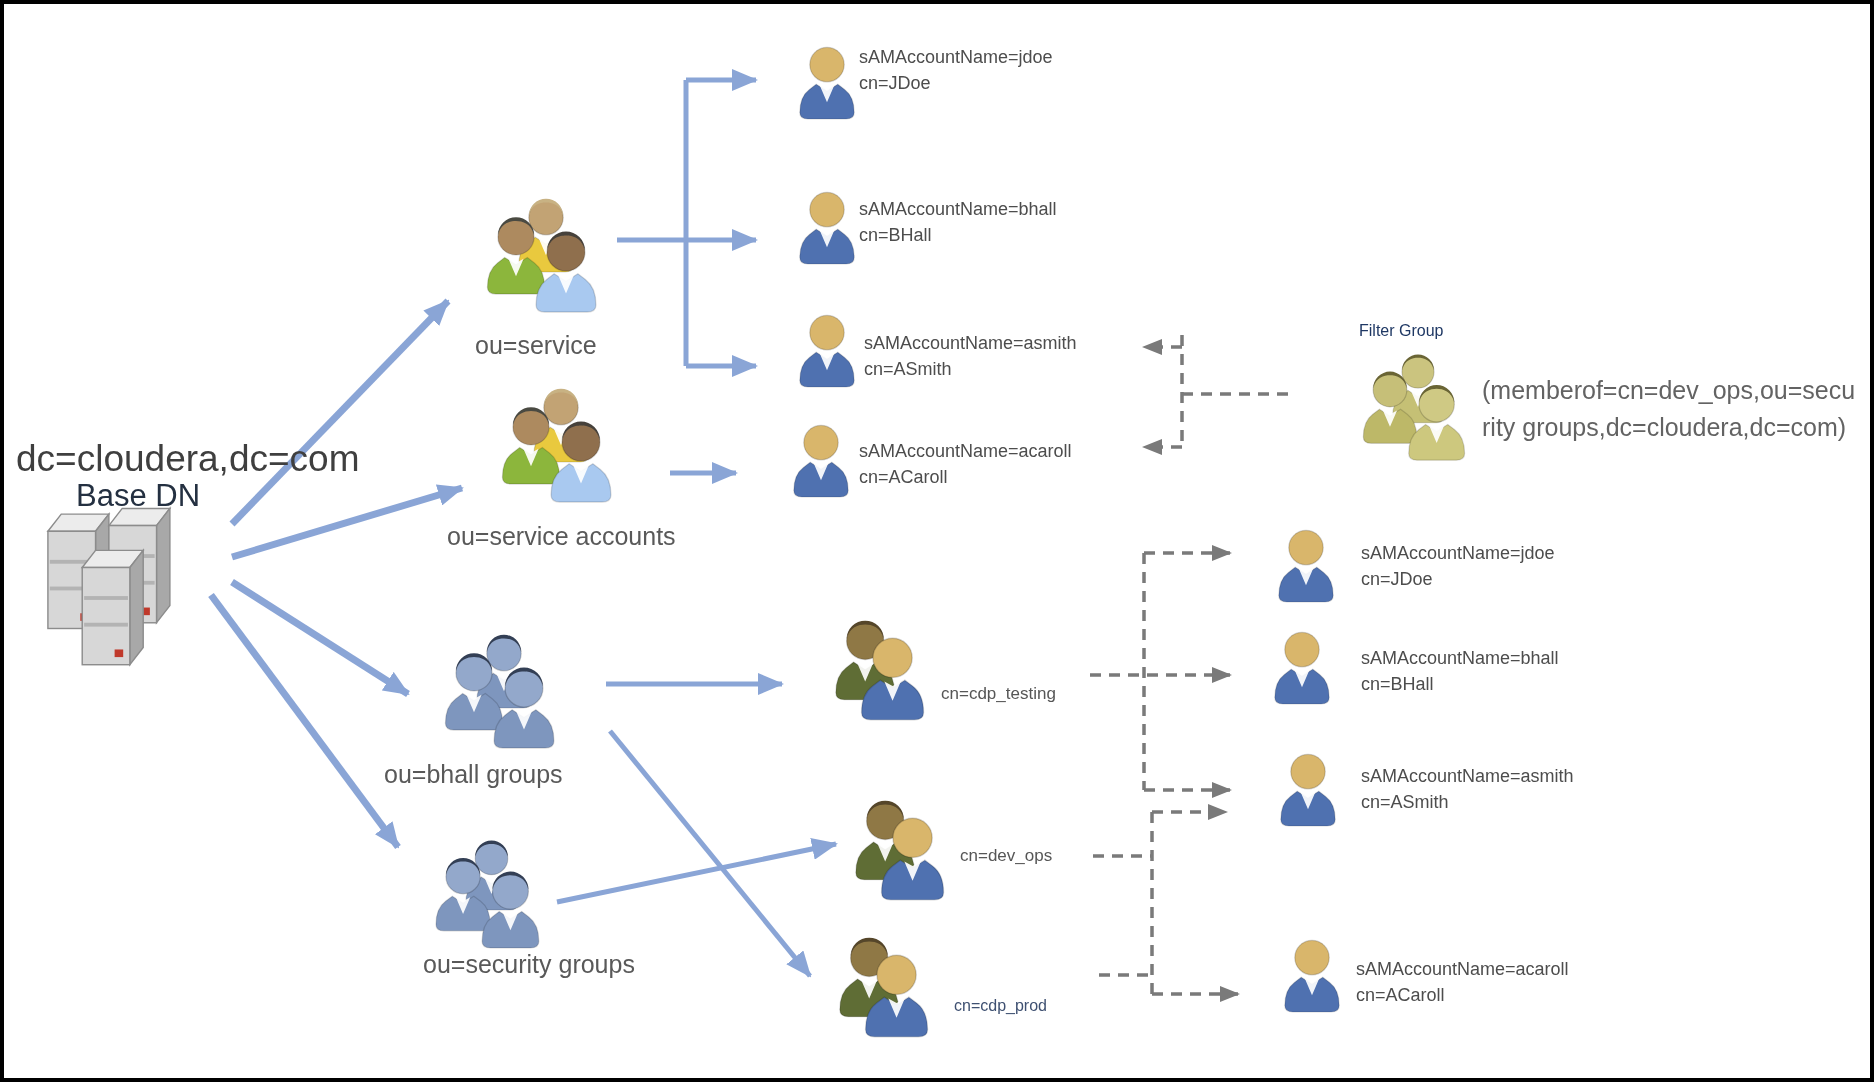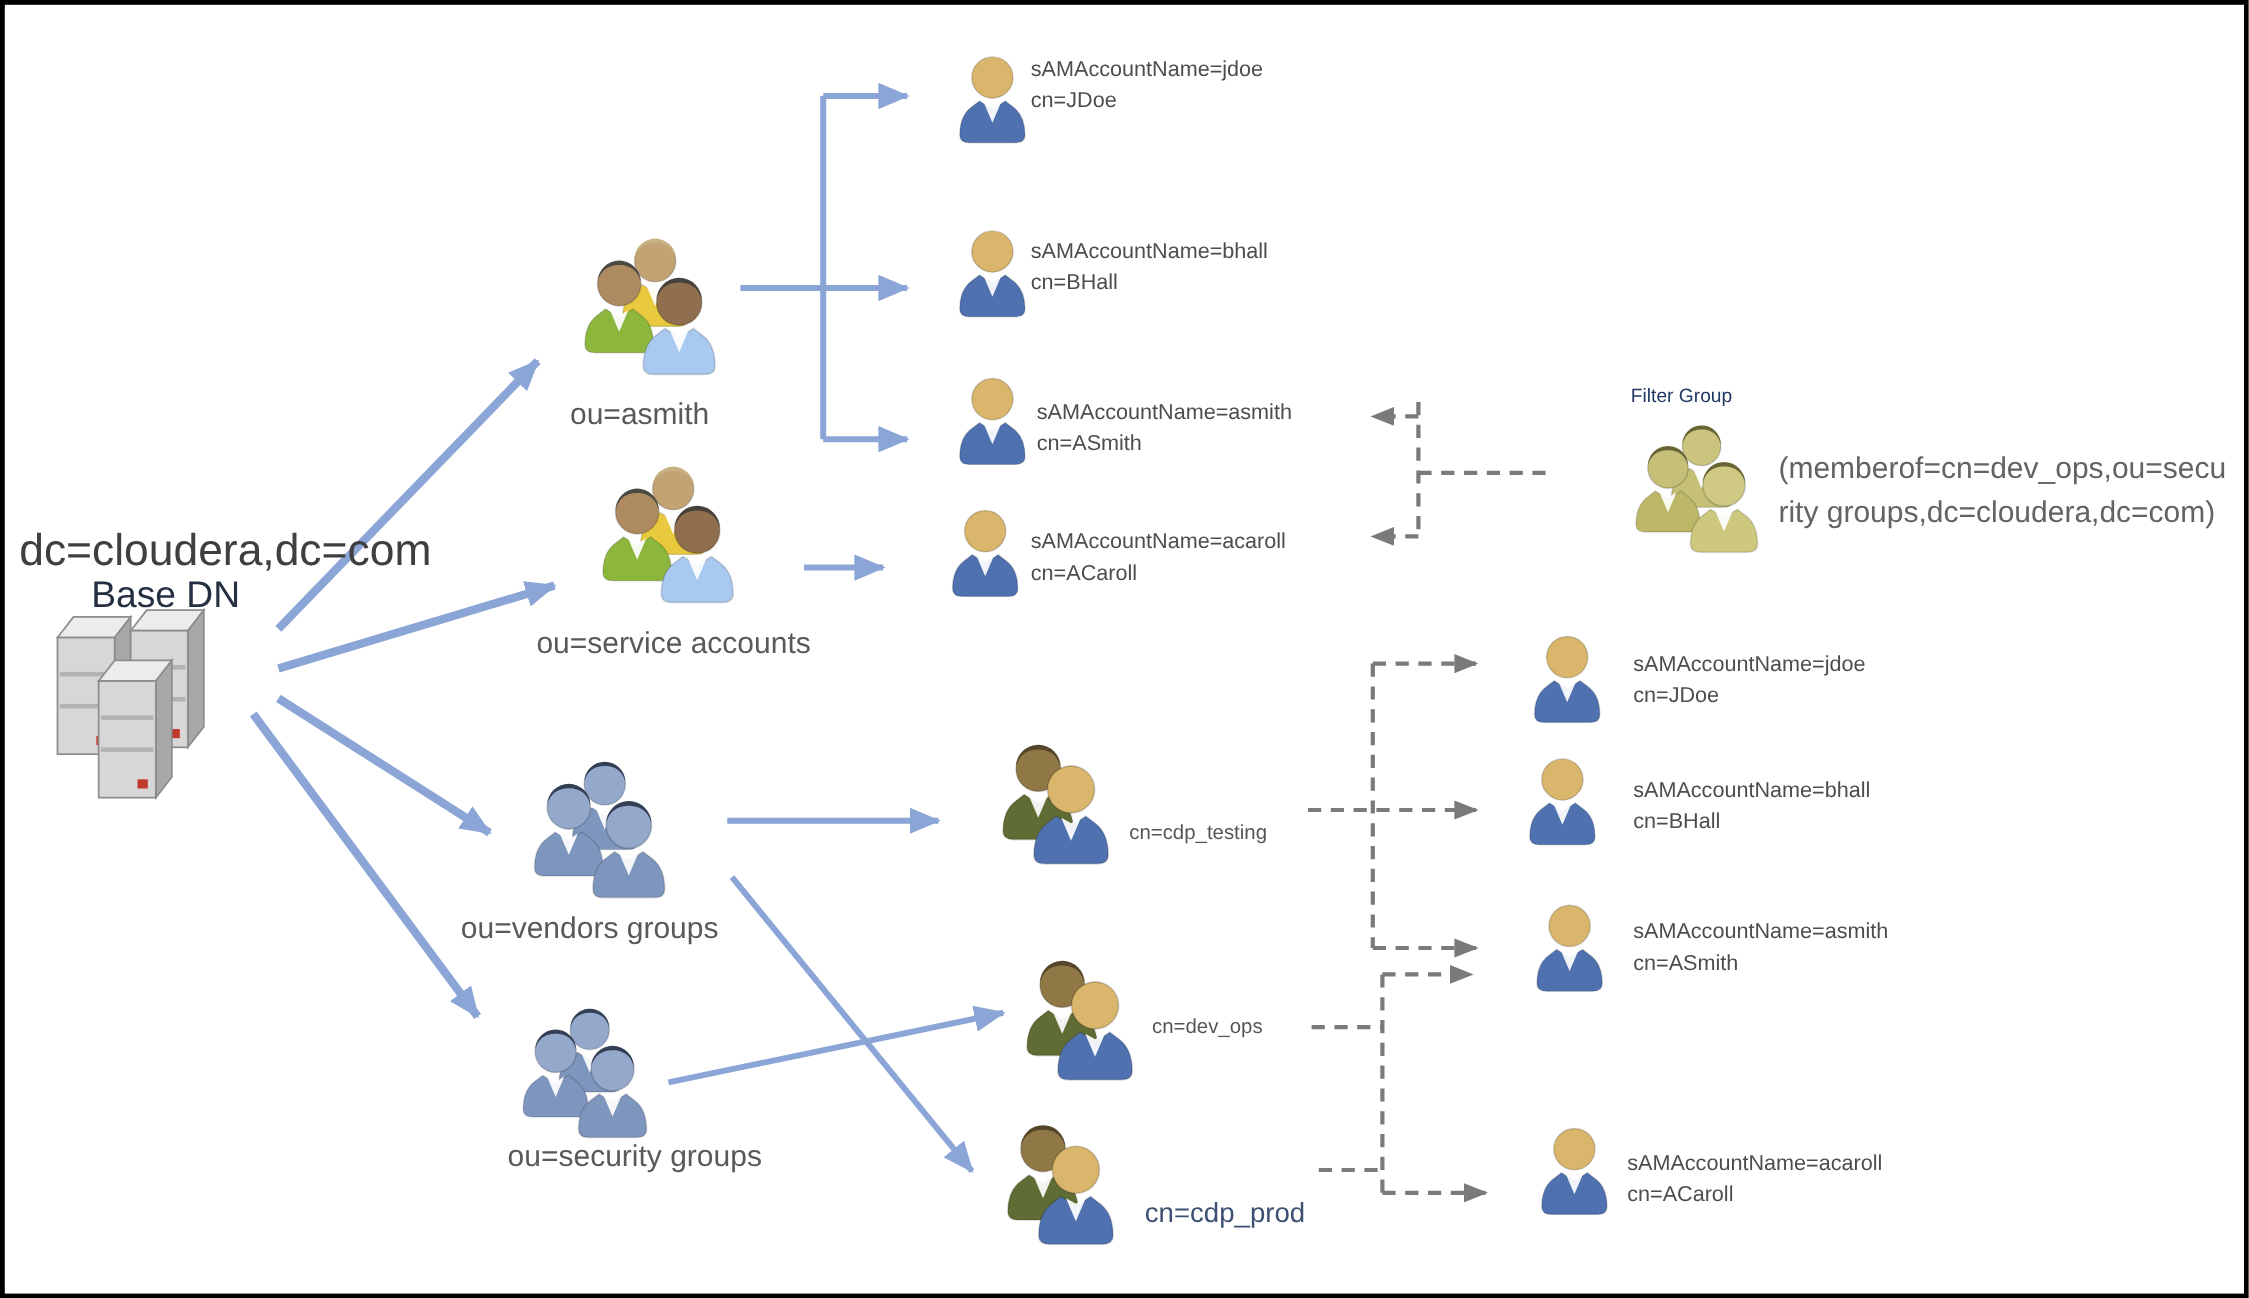--- a/index.html
+++ b/index.html
@@ -16,21 +16,21 @@
   .wires{position:absolute;left:0;top:0;pointer-events:none;}
   .b7{stroke:var(--arrow_blue);stroke-width:7;fill:none;}
   .b5{stroke:var(--arrow_blue);stroke-width:5;fill:none;}
   .g3{stroke:var(--dashed_gray);stroke-width:3.5;fill:none;stroke-dasharray:11 8;}
   .lbl{position:absolute;font-weight:normal;white-space:nowrap;}
   .lbl-domain{font-size:37px;color:var(--label_dark);text-align:right;}
   .lbl-basedn{font-size:31px;color:#243041;}
   .lbl-ou{font-size:25px;color:var(--label_gray);}
   .lbl-user{font-size:18px;color:#4D4D4D;line-height:26px;}
   .lbl-group{font-size:17px;color:#565656;}
-  .lbl-group-navy{font-size:23px;color:#3E5071;}
+  .lbl-group-navy{font-size:16px;color:#3E5071;}
   .lbl-filter-title{font-size:16px;color:var(--navy);}
   .lbl-query{font-size:25px;color:#636363;line-height:37px;}
   svg.icon{display:block;width:100%;height:100%;}
 </style>
 </head>
 <body>
 
 <div id="stage">
 
   <svg width="0" height="0" style="position:absolute">
@@ -134,21 +134,21 @@
           <use href="#person" style="--body:#E9C93E;--head:#C2A374;--hair:#C8B283"></use>
         </g>
       <g transform="translate(-2,16) scale(0.84)">
           <use href="#person" style="--body:#8CB63C;--head:#AD8A5F;--hair:#4A4A42"></use>
         </g>
       <g transform="translate(46,30) scale(0.88)">
           <use href="#person" style="--body:#A9C9F0;--head:#8F6F4D;--hair:#46413B"></use>
         </g>
     </svg>
   </div>
-  <div class="lbl lbl-ou" style="left:471px;top:327px;">ou=asmith</div>
+  <div class="lbl lbl-ou" style="left:471px;top:327px;">ou=service</div>
 
   <div class="abs" style="left:487px;top:380px;width:140px;height:135px;">
     <svg class="icon" viewBox="0 0 140 135">
       <g transform="translate(30,-2) scale(0.80)">
           <use href="#person" style="--body:#E9C93E;--head:#C2A374;--hair:#C8B283"></use>
         </g>
       <g transform="translate(-2,16) scale(0.84)">
           <use href="#person" style="--body:#8CB63C;--head:#AD8A5F;--hair:#4A4A42"></use>
         </g>
       <g transform="translate(46,30) scale(0.88)">
@@ -164,21 +164,21 @@
           <use href="#person" style="--body:#7E96BE;--head:#93A8CB;--hair:#333F55"></use>
         </g>
       <g transform="translate(-2,16) scale(0.84)">
           <use href="#person" style="--body:#7E96BE;--head:#93A8CB;--hair:#333F55"></use>
         </g>
       <g transform="translate(46,30) scale(0.88)">
           <use href="#person" style="--body:#7E96BE;--head:#93A8CB;--hair:#333F55"></use>
         </g>
     </svg>
   </div>
-  <div class="lbl lbl-ou" style="left:380px;top:756px;">ou=vendors groups</div>
+  <div class="lbl lbl-ou" style="left:380px;top:756px;">ou=bhall groups</div>
 
   <div class="abs" style="left:420px;top:832px;width:135px;height:128px;">
     <svg class="icon" viewBox="0 0 140 135">
       <g transform="translate(30,-2) scale(0.80)">
           <use href="#person" style="--body:#7E96BE;--head:#93A8CB;--hair:#333F55"></use>
         </g>
       <g transform="translate(-2,16) scale(0.84)">
           <use href="#person" style="--body:#7E96BE;--head:#93A8CB;--hair:#333F55"></use>
         </g>
       <g transform="translate(46,30) scale(0.88)">

